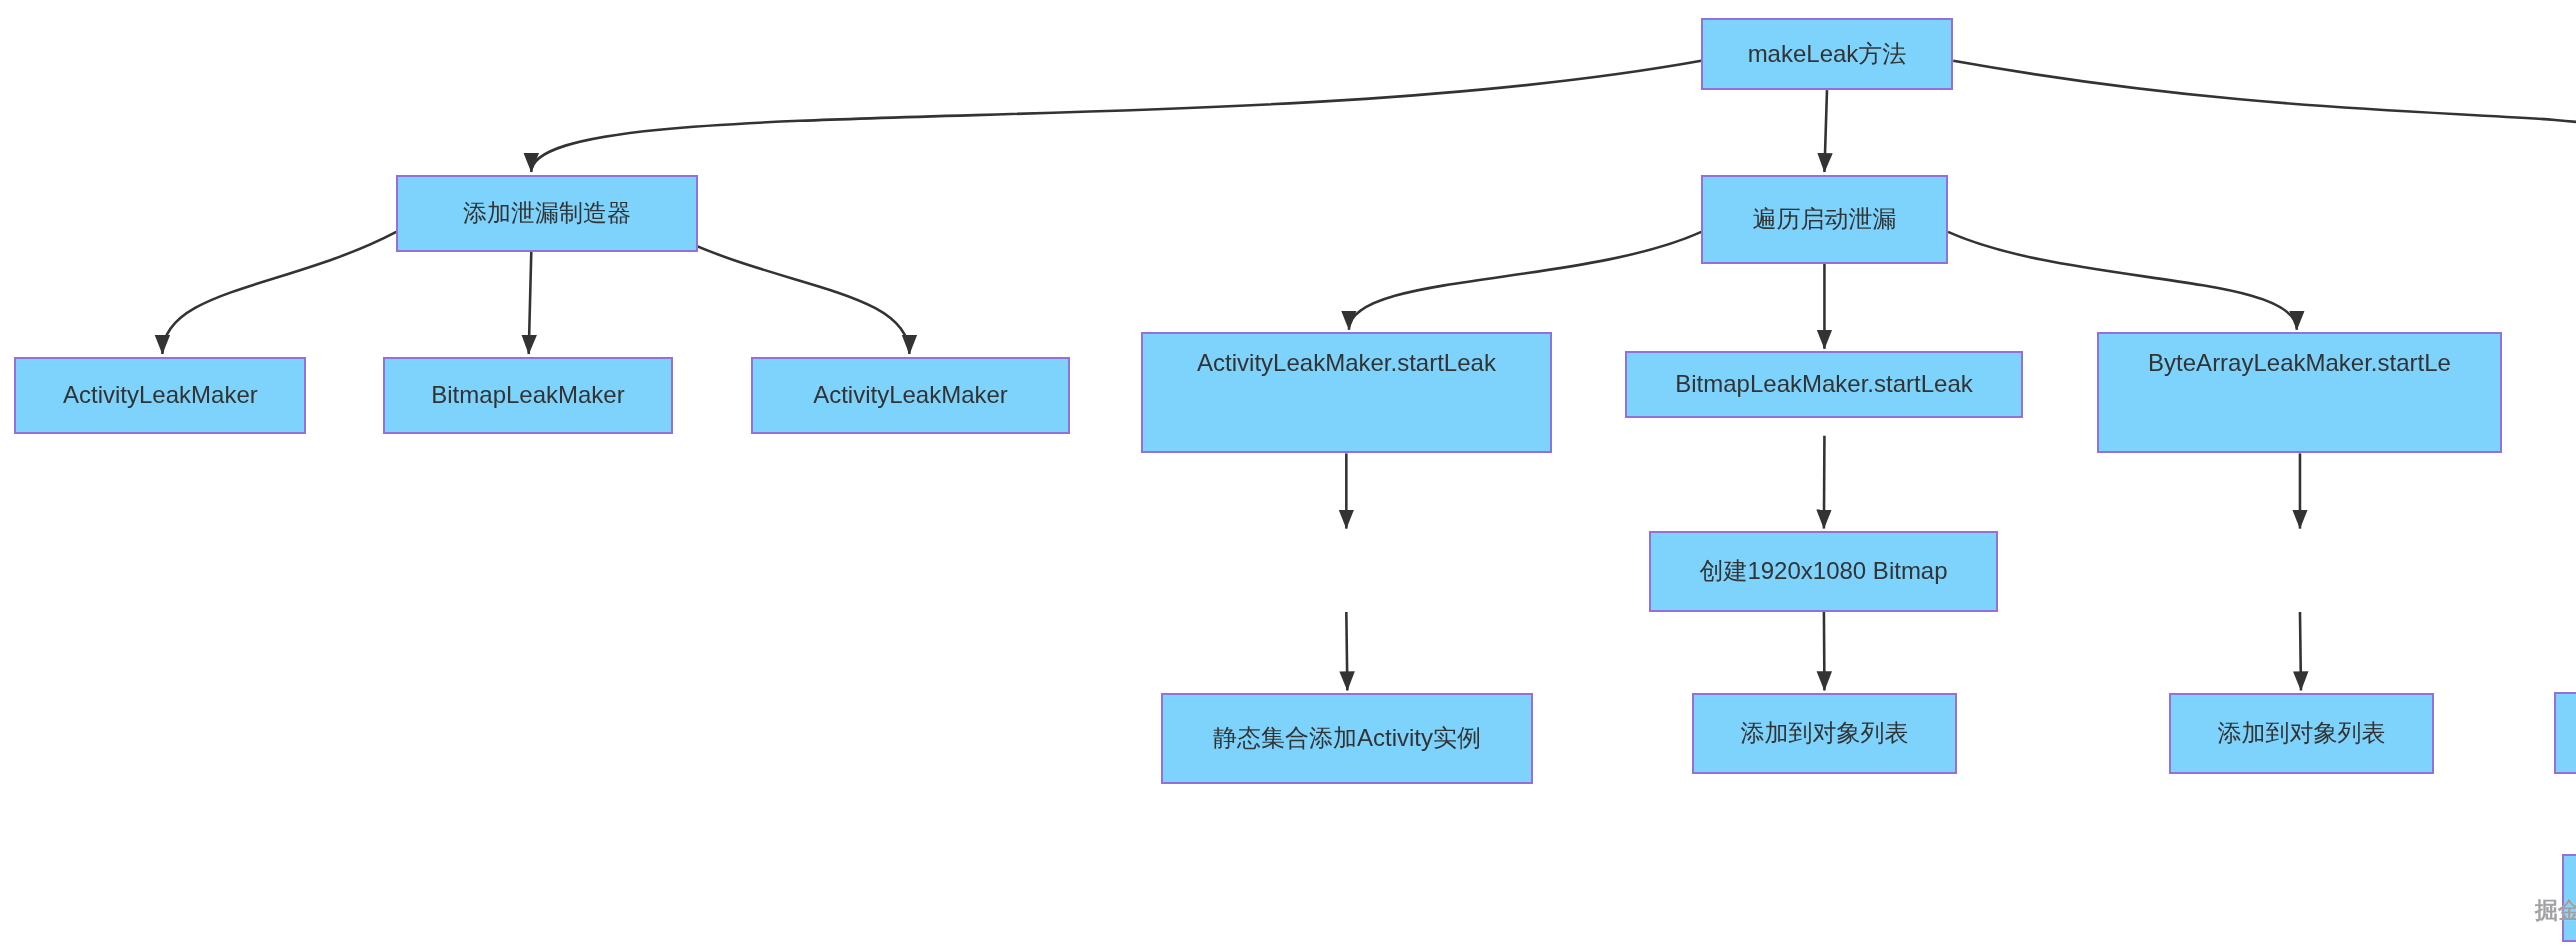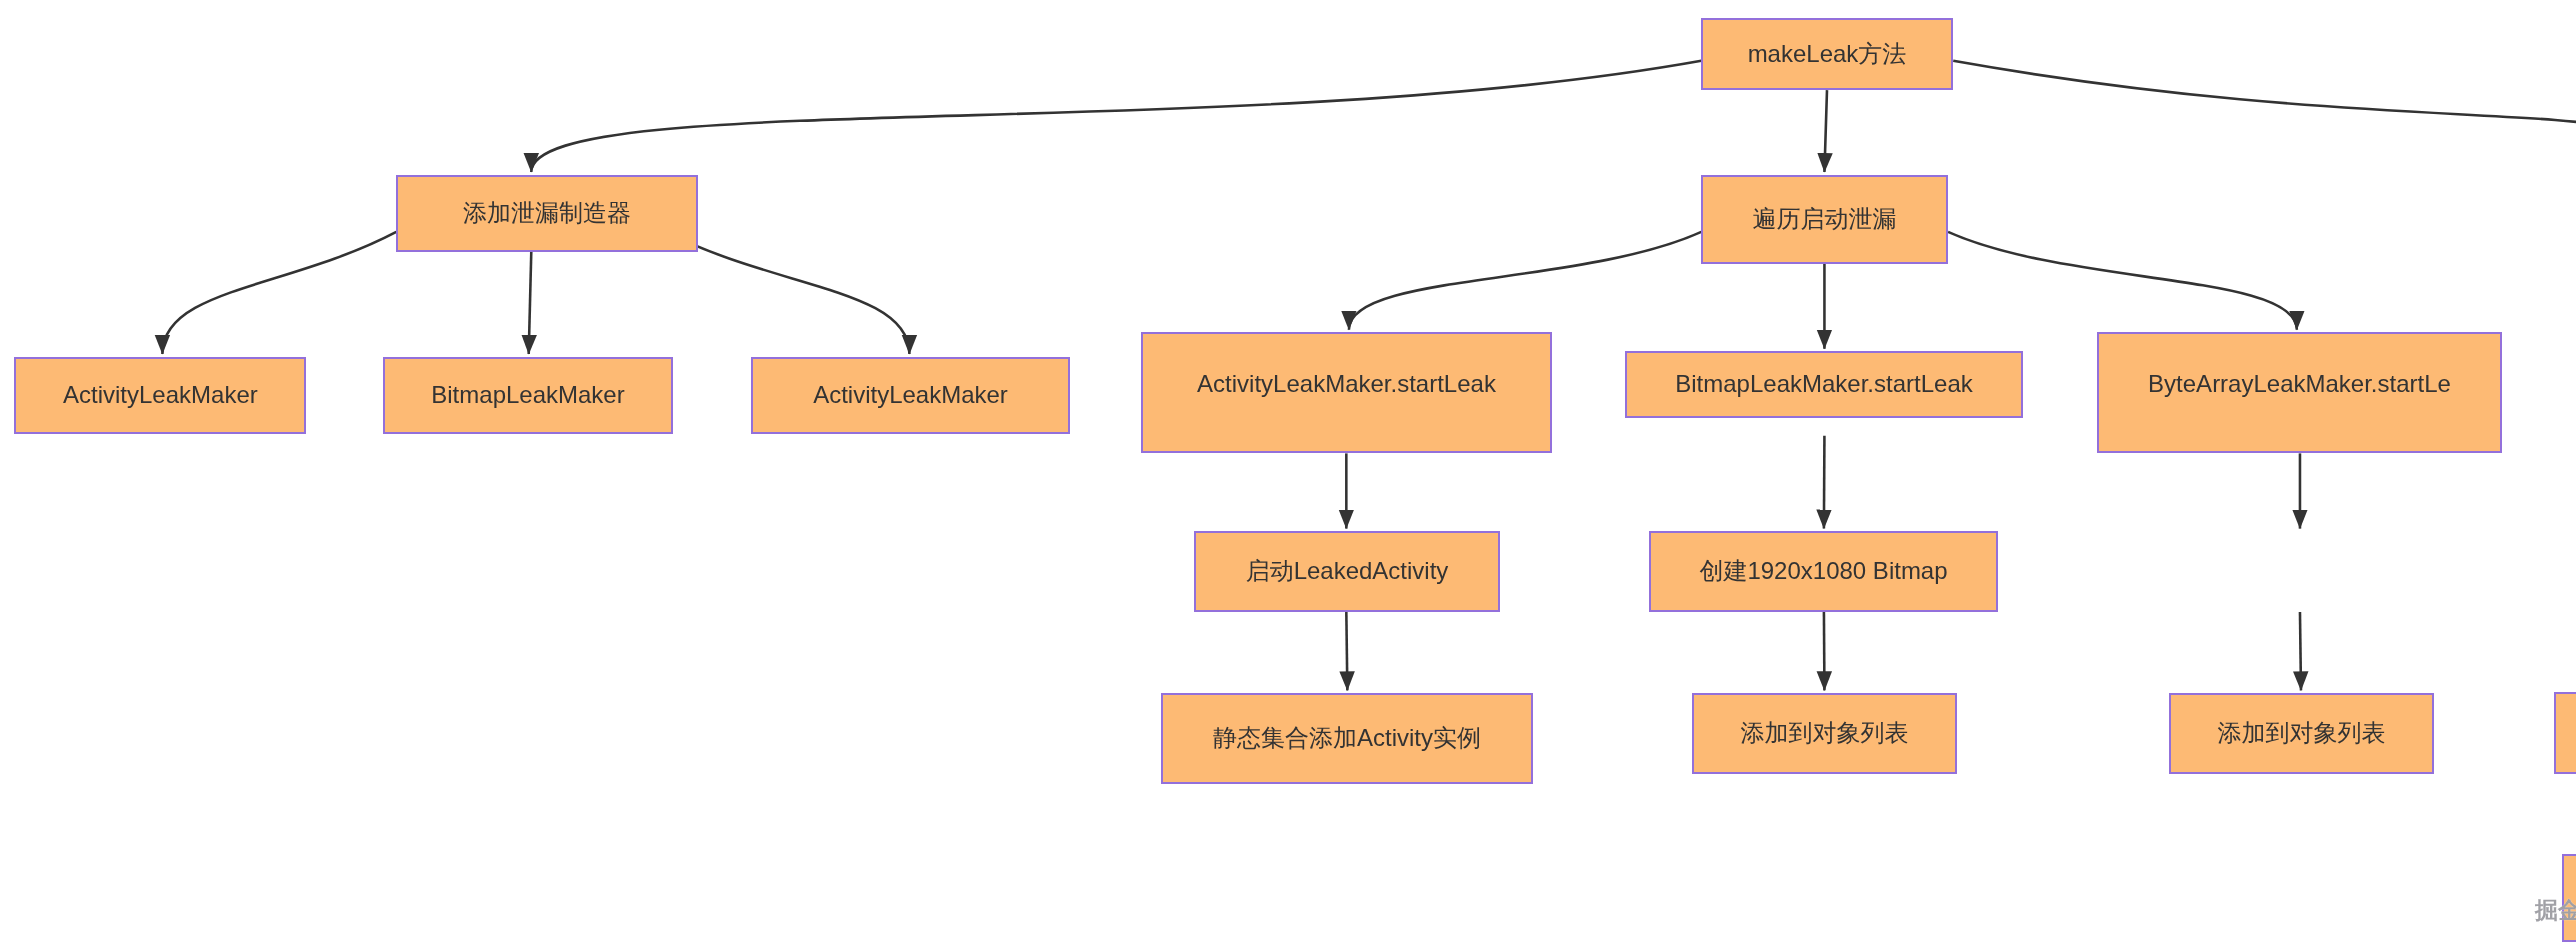--- a/index.html
+++ b/index.html
@@ -7,35 +7,35 @@
     position:relative;
     width:2823px;height:949px;
     background:#ffffff;
     font-family:"Liberation Sans","DejaVu Sans",sans-serif;
     overflow:hidden;
   }
   #edges{position:absolute;left:0;top:0;z-index:0;}
   .node{
     position:absolute;
     box-sizing:border-box;
-    background:#fdba74;
+    background:#7dd3fc;
     border:2.1px solid #9370DB;
     color:#333333;
     font-size:24px;
     line-height:1.35;
     display:flex;
     align-items:center;
     justify-content:center;
     text-align:center;
     z-index:1;
     white-space:nowrap;
   }
   .node.tall{
     align-items:flex-start;
-    padding-top:34px;
+    padding-top:13px;
   }
   #watermark{
     position:absolute;
     left:2535px;top:895px;width:272px;
     text-align:right;
     font-size:23px;
     font-weight:600;
     color:rgba(145,145,150,0.85);
     text-shadow:0 0 1px rgba(255,255,255,0.9);
     z-index:2;
@@ -105,23 +105,20 @@
   </div>
 
   <div class="node" style="left:1625px;top:351px;width:398px;height:67px">
     <span>BitmapLeakMaker.startLeak</span>
   </div>
 
   <div class="node tall" style="left:2097px;top:332px;width:405px;height:121px">
     <span>ByteArrayLeakMaker.startLe</span>
   </div>
 
-  <div class="node" style="left:1194px;top:531px;width:306px;height:81px">
-    <span>启动LeakedActivity</span>
-  </div>
 
   <div class="node" style="left:1649px;top:531px;width:349px;height:81px">
     <span>创建1920x1080 Bitmap</span>
   </div>
 
 
   <div class="node" style="left:1161px;top:693px;width:372px;height:91px">
     <span>静态集合添加Activity实例</span>
   </div>
 

